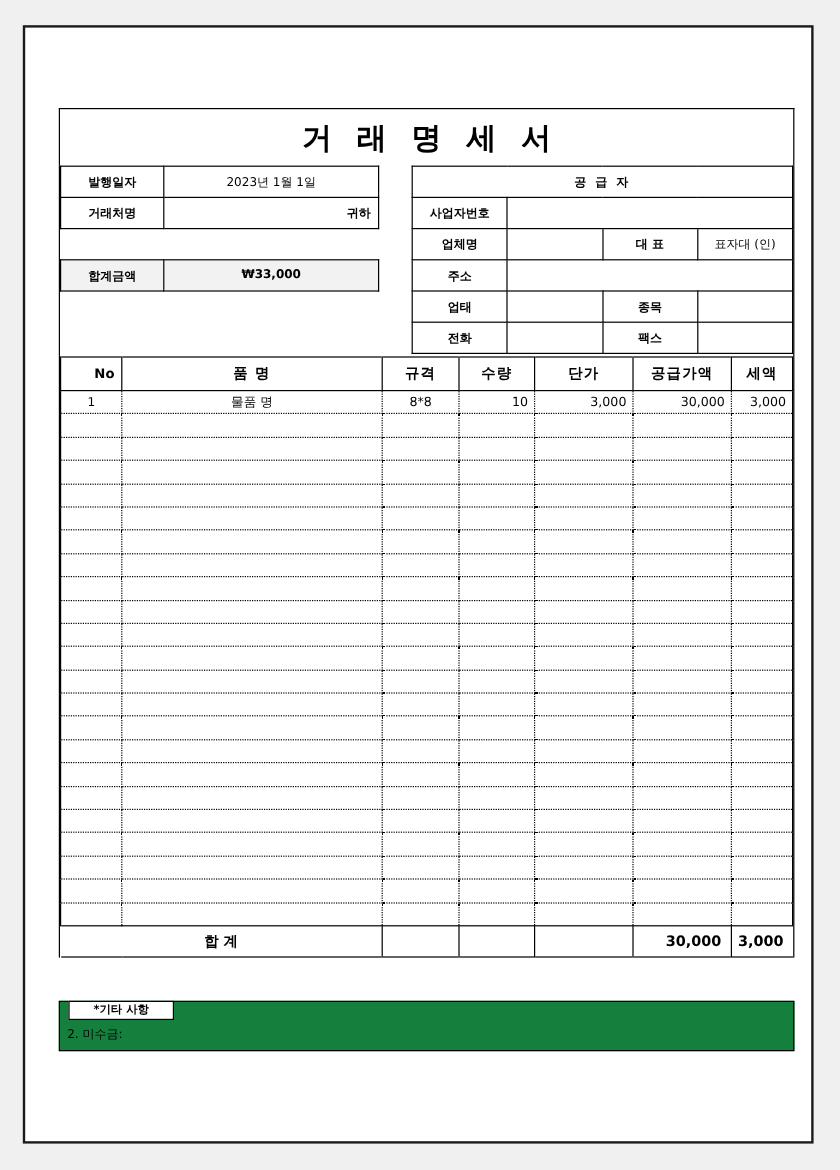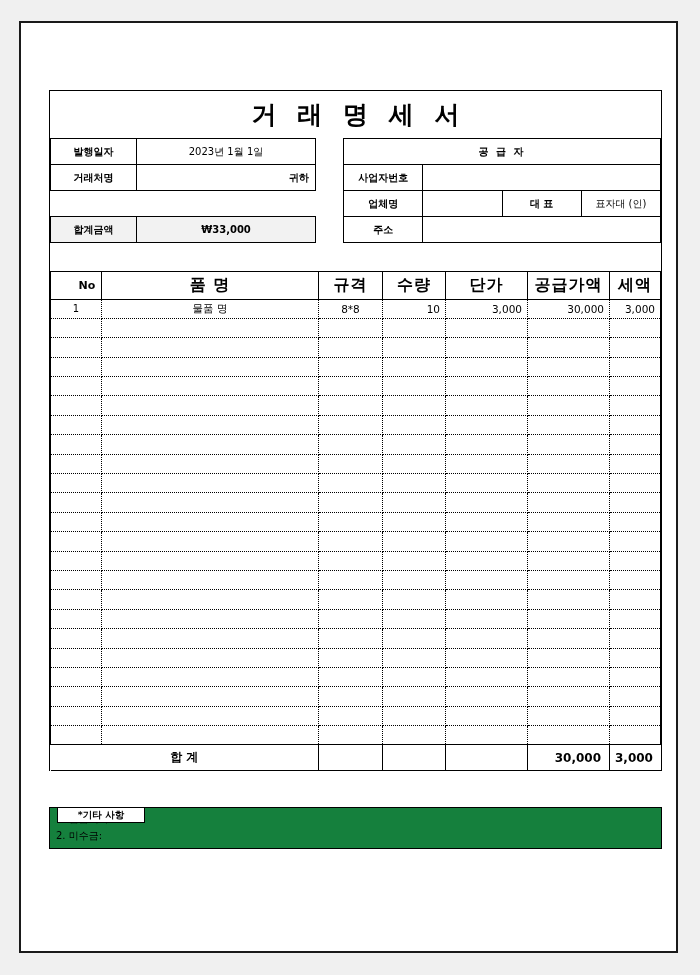--- a/index.html
+++ b/index.html
@@ -127,21 +127,21 @@
     border-collapse: collapse;
     width: 100%;
     table-layout: fixed;
     border-top: 1.5px solid #000;
     border-bottom: 1.5px solid #000;
   }
   table.items th {
     border: 1px solid #000;
     border-top: none;
     border-bottom: 1.2px solid #000;
-    font-size: 16px;
+    font-size: 12px;
     font-weight: bold;
     height: 25px;
     color: #000;
     letter-spacing: 1px;
   }
   table.items th.c-no { letter-spacing: 0; font-size: 11px; padding-left: 23px; }
   table.items td {
     border-left: 1px dotted #000;
     border-right: 1px dotted #000;
     border-bottom: 1px dotted #000;
@@ -272,20 +272,32 @@
           </tr>
           <tr class="sup-row">
             <td class="lbl">업체명</td>
             <td style="width:82px"></td>
             <td class="lbl" style="width:68px">대 표</td>
             <td class="val-c">표자대 (인)</td>
           </tr>
           <tr class="sup-addr">
             <td class="lbl">주소</td>
             <td colspan="3"></td>
+          </tr>
+          <tr class="sup-row">
+            <td class="lbl">업태</td>
+            <td></td>
+            <td class="lbl">종목</td>
+            <td></td>
+          </tr>
+          <tr class="sup-row">
+            <td class="lbl">전화</td>
+            <td></td>
+            <td class="lbl">팩스</td>
+            <td></td>
           </tr>
         </tbody>
           </table>
       </div>
 
     </div>
 
     <div class="items-wrap">
       <table class="items">
         <thead>

